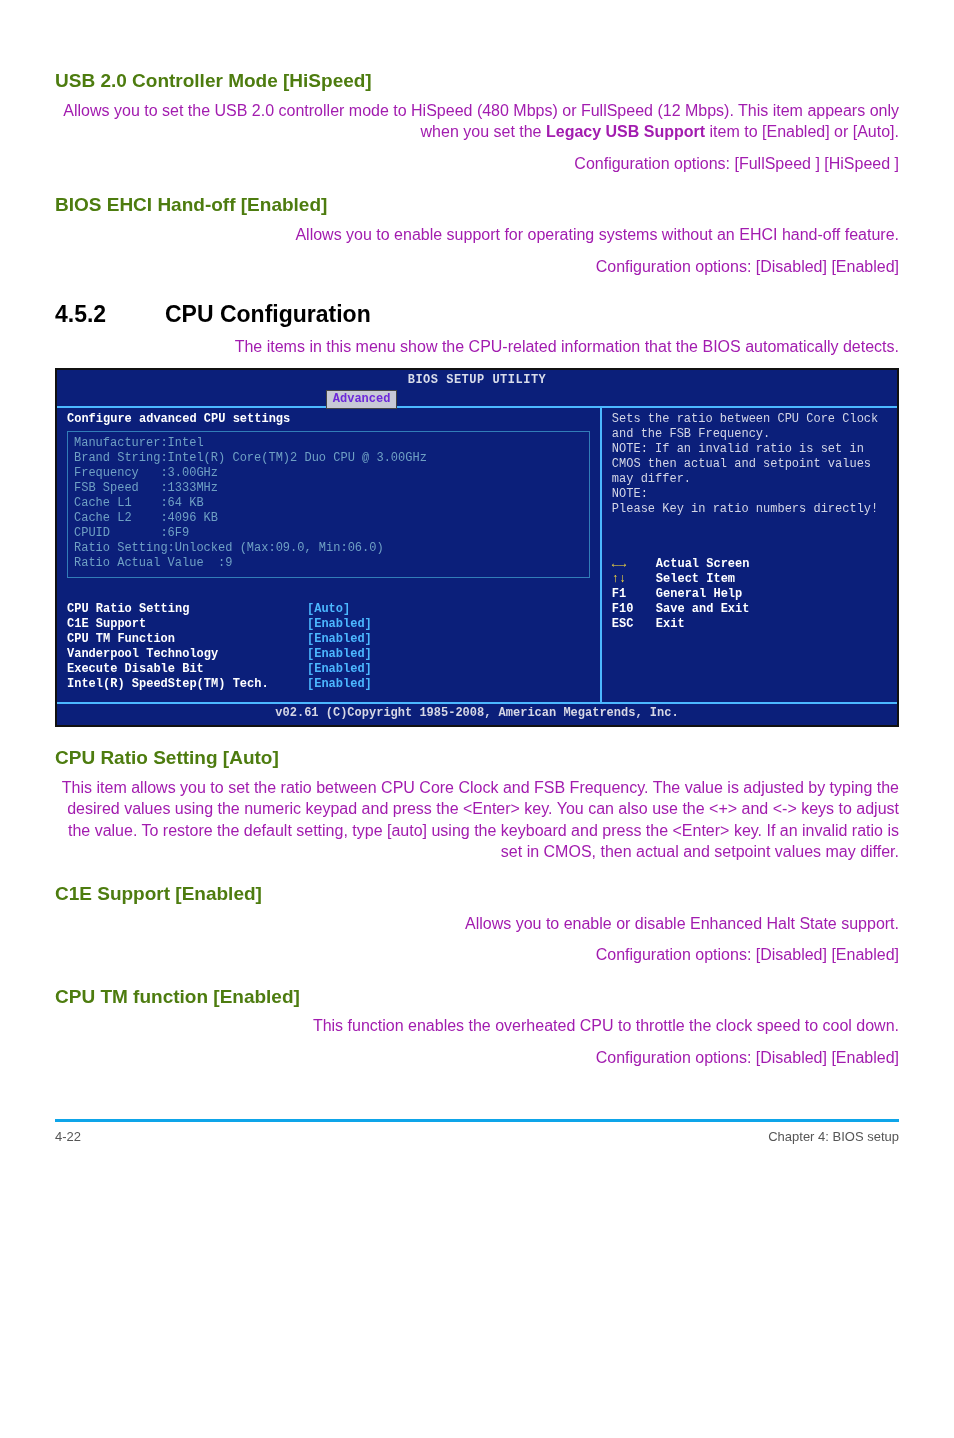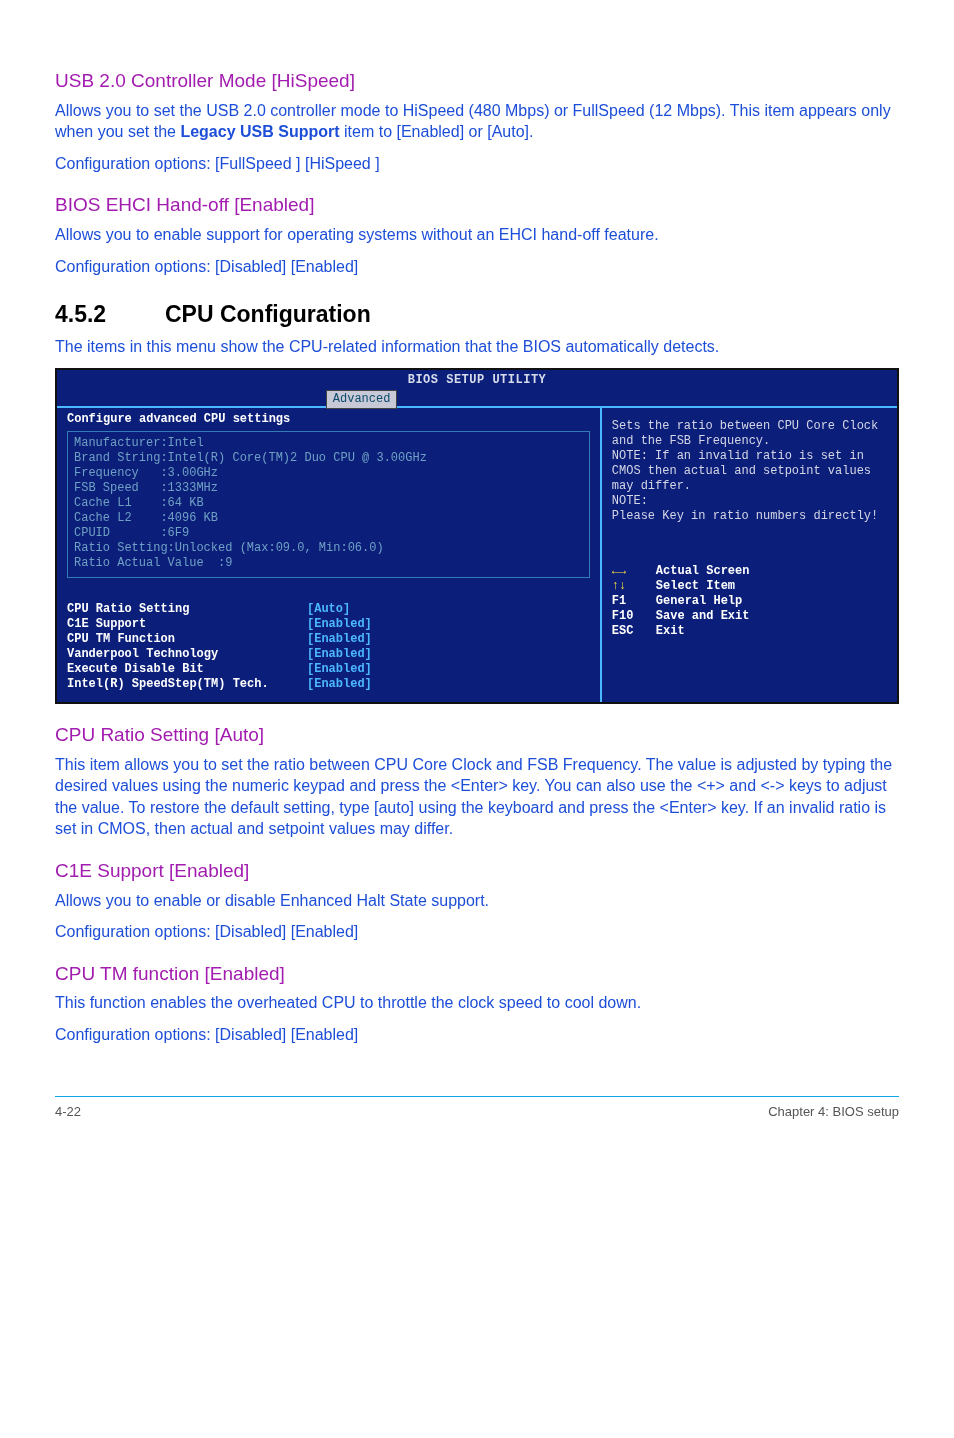--- a/index.html
+++ b/index.html
@@ -6,27 +6,28 @@
     margin: 0;
     font-family: Arial, Helvetica, sans-serif;
     background: #fff;
     color: #333;
     padding: 50px 55px 40px 55px;
     font-size: 16px;
     line-height: 1.35;
   }
   h3.section {
     font-size: 19px;
-    font-weight: normal;
+    font-weight: bold;
     margin: 18px 0 6px 0;
-    color: #a21caf;
+    color: #4d7c0f;
   }
   p {
     margin: 4px 0 10px 0;
-    color: #1d4ed8;
+    color: #a21caf;
+    text-align: right;
   }
   .bold { font-weight: bold; }
   h2.major {
     font-size: 23px;
     font-weight: bold;
     margin: 22px 0 6px 0;
     color: #000;
   }
   h2.major .num {
     display: inline-block;
@@ -55,41 +56,40 @@
   }
   .bios-tabline {
     position: relative;
     height: 16px;
     margin-top: 2px;
   }
   .bios-tab {
     position: absolute;
     left: 32%;
     background: #c8c9d6;
-    color: #0c4a6e;
-    font-weight: normal;
+    color: #6d28d9;
+    font-weight: bold;
     padding: 1px 6px;
     border: 1px solid #444;
   }
   .bios-divider {
     border-top: 2px solid #4cb8ff;
   }
   .bios-body {
     display: flex;
   }
   .bios-left {
     flex: 1.9;
     border-right: 2px solid #4cb8ff;
     padding: 4px 10px 10px 10px;
   }
   .bios-right {
     flex: 1;
     padding: 4px 10px 10px 10px;
     color: #d4d6e6;
-    margin-top: 7px;
   }
   .bios-heading {
     color: #fff;
     font-weight: bold;
     margin-bottom: 4px;
   }
   .infobox {
     border: 1px solid #327db8;
     padding: 4px 6px 6px 6px;
     margin-bottom: 24px;
@@ -136,21 +136,21 @@
     color: #d6d7e5;
     font-weight: bold;
     padding: 2px 0 4px 0;
     border-top: 2px solid #4cb8ff;
     font-size: 12px;
   }
 
   .page-footer {
     display: flex;
     justify-content: space-between;
-    border-top: 1px solid #0ea5e9;
+    border-top: 3px solid #0ea5e9;
     margin-top: 50px;
     padding-top: 6px;
     font-size: 13px;
     color: #555;
   }
 </style>
 </head>
 <body>
 
 <h3 class="section">USB 2.0 Controller Mode [HiSpeed]</h3>
@@ -239,20 +239,21 @@
             <div class="nav-key ">F10</div>
             <div class="nav-desc">Save and Exit</div>
           </div>
           <div class="nav-row">
             <div class="nav-key ">ESC</div>
             <div class="nav-desc">Exit</div>
           </div>
         </div>
     </div>
   </div>
+  <div class="bios-footer">v02.61 (C)Copyright 1985-2008, American Megatrends, Inc.</div>
 </div>
 
 <h3 class="section">CPU Ratio Setting [Auto]</h3>
 <p>This item allows you to set the ratio between CPU Core Clock and FSB Frequency. The value is adjusted by typing the desired values using the numeric keypad and press the &lt;Enter&gt; key. You can also use the &lt;+&gt; and &lt;-&gt; keys to adjust the value. To restore the default setting, type [auto] using the keyboard and press the &lt;Enter&gt; key. If an invalid ratio is set in CMOS, then actual and setpoint values may differ.</p>
 
 <h3 class="section">C1E Support [Enabled]</h3>
 <p>Allows you to enable or disable Enhanced Halt State support.</p>
 <p>Configuration options: [Disabled] [Enabled]</p>
 
 <h3 class="section">CPU TM function [Enabled]</h3>

